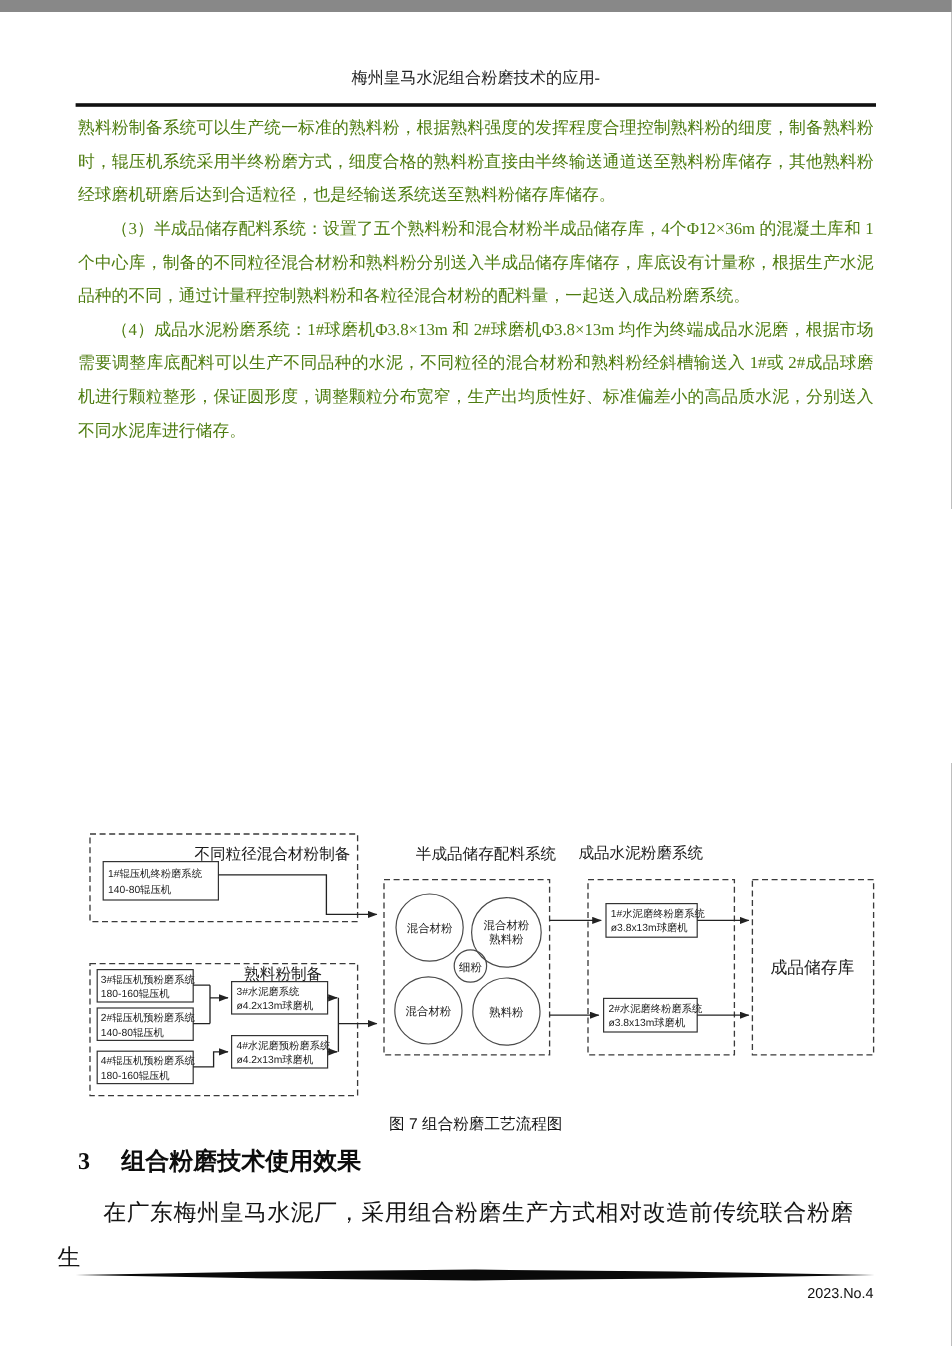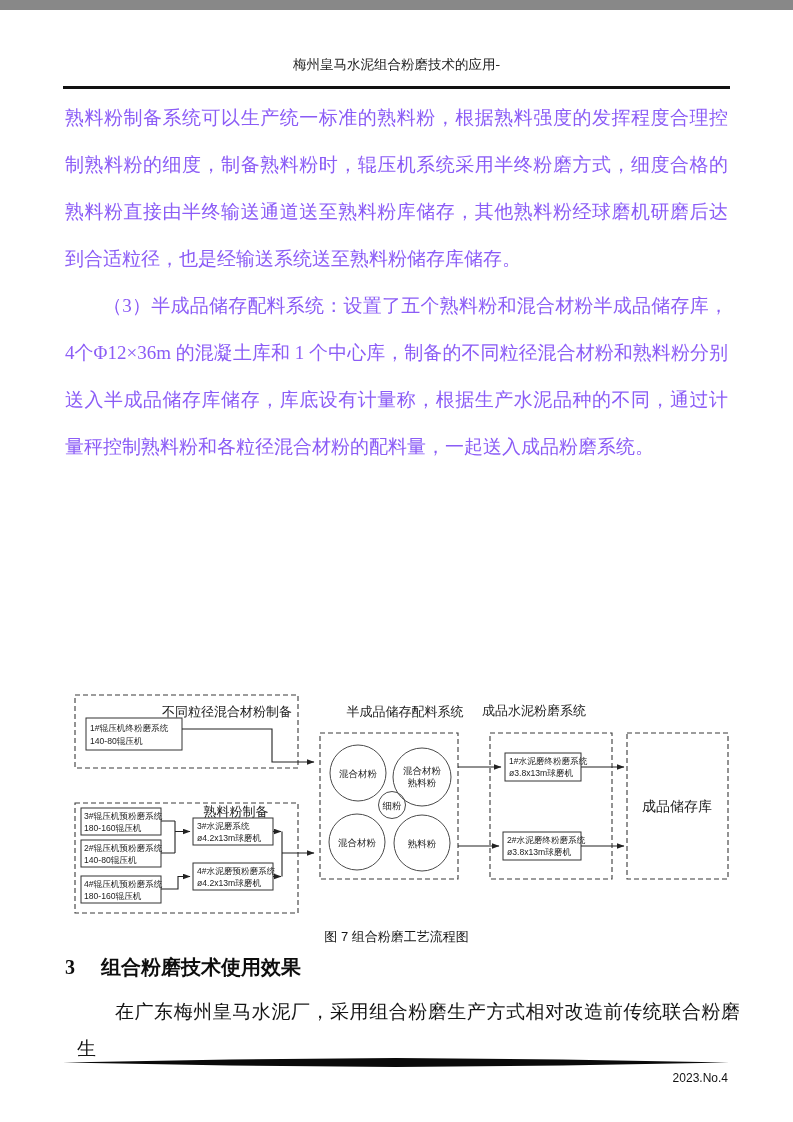--- a/index.html
+++ b/index.html
@@ -12,37 +12,37 @@
   .header-title {
     position:absolute; top:46px; left:65px; width:663px;
     text-align:center; font-size:13.5px; color:#222;
   }
   .header-rule {
     position:absolute; top:76px; left:63px; width:667px; height:2.6px;
     background:#111;
   }
   .body-text {
     position:absolute; top:84px; left:65px; width:663px;
-    font-size:19px; line-height:47px; text-align:justify; color:#8b5cf6;
+    font-size:14px; line-height:28px; text-align:justify; color:#4d7c0f;
   }
   .body-text p.indent { text-indent:2em; }
   .figure-svg { position:absolute; left:60px; top:675px; }
   .figure-caption {
     position:absolute; top:918px; left:65px; width:663px; text-align:center;
     font-family:"Liberation Sans","DejaVu Sans",sans-serif;
     font-size:13px; color:#161616;
   }
   .section-heading {
     position:absolute; top:944px; left:65px; width:663px;
     font-family:Liberation Serif, serif;
     font-size:20px; font-weight:bold; color:#0d0d0d;
   }
   .section-heading .num { margin-right:26px; }
   .section-para {
-    position:absolute; top:983px; left:77px; width:663px;
+    position:absolute; top:983px; left:48px; width:663px;
     font-size:19px; line-height:37.2px; text-align:justify; text-indent:2em;
     color:#141414;
   }
   .footer-bar-svg { position:absolute; left:0; top:1040px; }
   .footer-page {
     position:absolute; top:1061px; left:65px; width:663px; text-align:center;
     font-family:"Liberation Sans","DejaVu Sans",sans-serif; font-size:12.5px; color:#111;
   }
   .footer-issue {
     position:absolute; top:1061px; left:65px; width:663px; text-align:right;
@@ -63,20 +63,21 @@
 <body>
 
 <div class="page">
 
   <div class="header-title">梅州皇马水泥组合粉磨技术的应用-</div>
   <div class="header-rule"></div>
 
   <div class="body-text">
     <p>熟料粉制备系统可以生产统一标准的熟料粉，根据熟料强度的发挥程度合理控制熟料粉的细度，制备熟料粉时，辊压机系统采用半终粉磨方式，细度合格的熟料粉直接由半终输送通道送至熟料粉库储存，其他熟料粉经球磨机研磨后达到合适粒径，也是经输送系统送至熟料粉储存库储存。</p>
     <p class="indent">（3）半成品储存配料系统：设置了五个熟料粉和混合材粉半成品储存库，4个Φ12×36m 的混凝土库和 1 个中心库，制备的不同粒径混合材粉和熟料粉分别送入半成品储存库储存，库底设有计量称，根据生产水泥品种的不同，通过计量秤控制熟料粉和各粒径混合材粉的配料量，一起送入成品粉磨系统。</p>
+    <p class="indent">（4）成品水泥粉磨系统：1#球磨机Φ3.8×13m 和 2#球磨机Φ3.8×13m 均作为终端成品水泥磨，根据市场需要调整库底配料可以生产不同品种的水泥，不同粒径的混合材粉和熟料粉经斜槽输送入 1#或 2#成品球磨机进行颗粒整形，保证圆形度，调整颗粒分布宽窄，生产出均质性好、标准偏差小的高品质水泥，分别送入不同水泥库进行储存。</p>
   </div>
 
   <svg class="figure-svg" width="680" height="245" viewBox="0 0 680 245">
     <defs>
       <marker id="arr" markerWidth="9" markerHeight="8" refX="7.5" refY="3" orient="auto" markerUnits="userSpaceOnUse">
         <path d="M0,0 L8,3 L0,6 Z" fill="#222"></path>
       </marker>
     </defs>
 
     <rect class="dashed" x="15" y="10" width="223" height="73"></rect>

